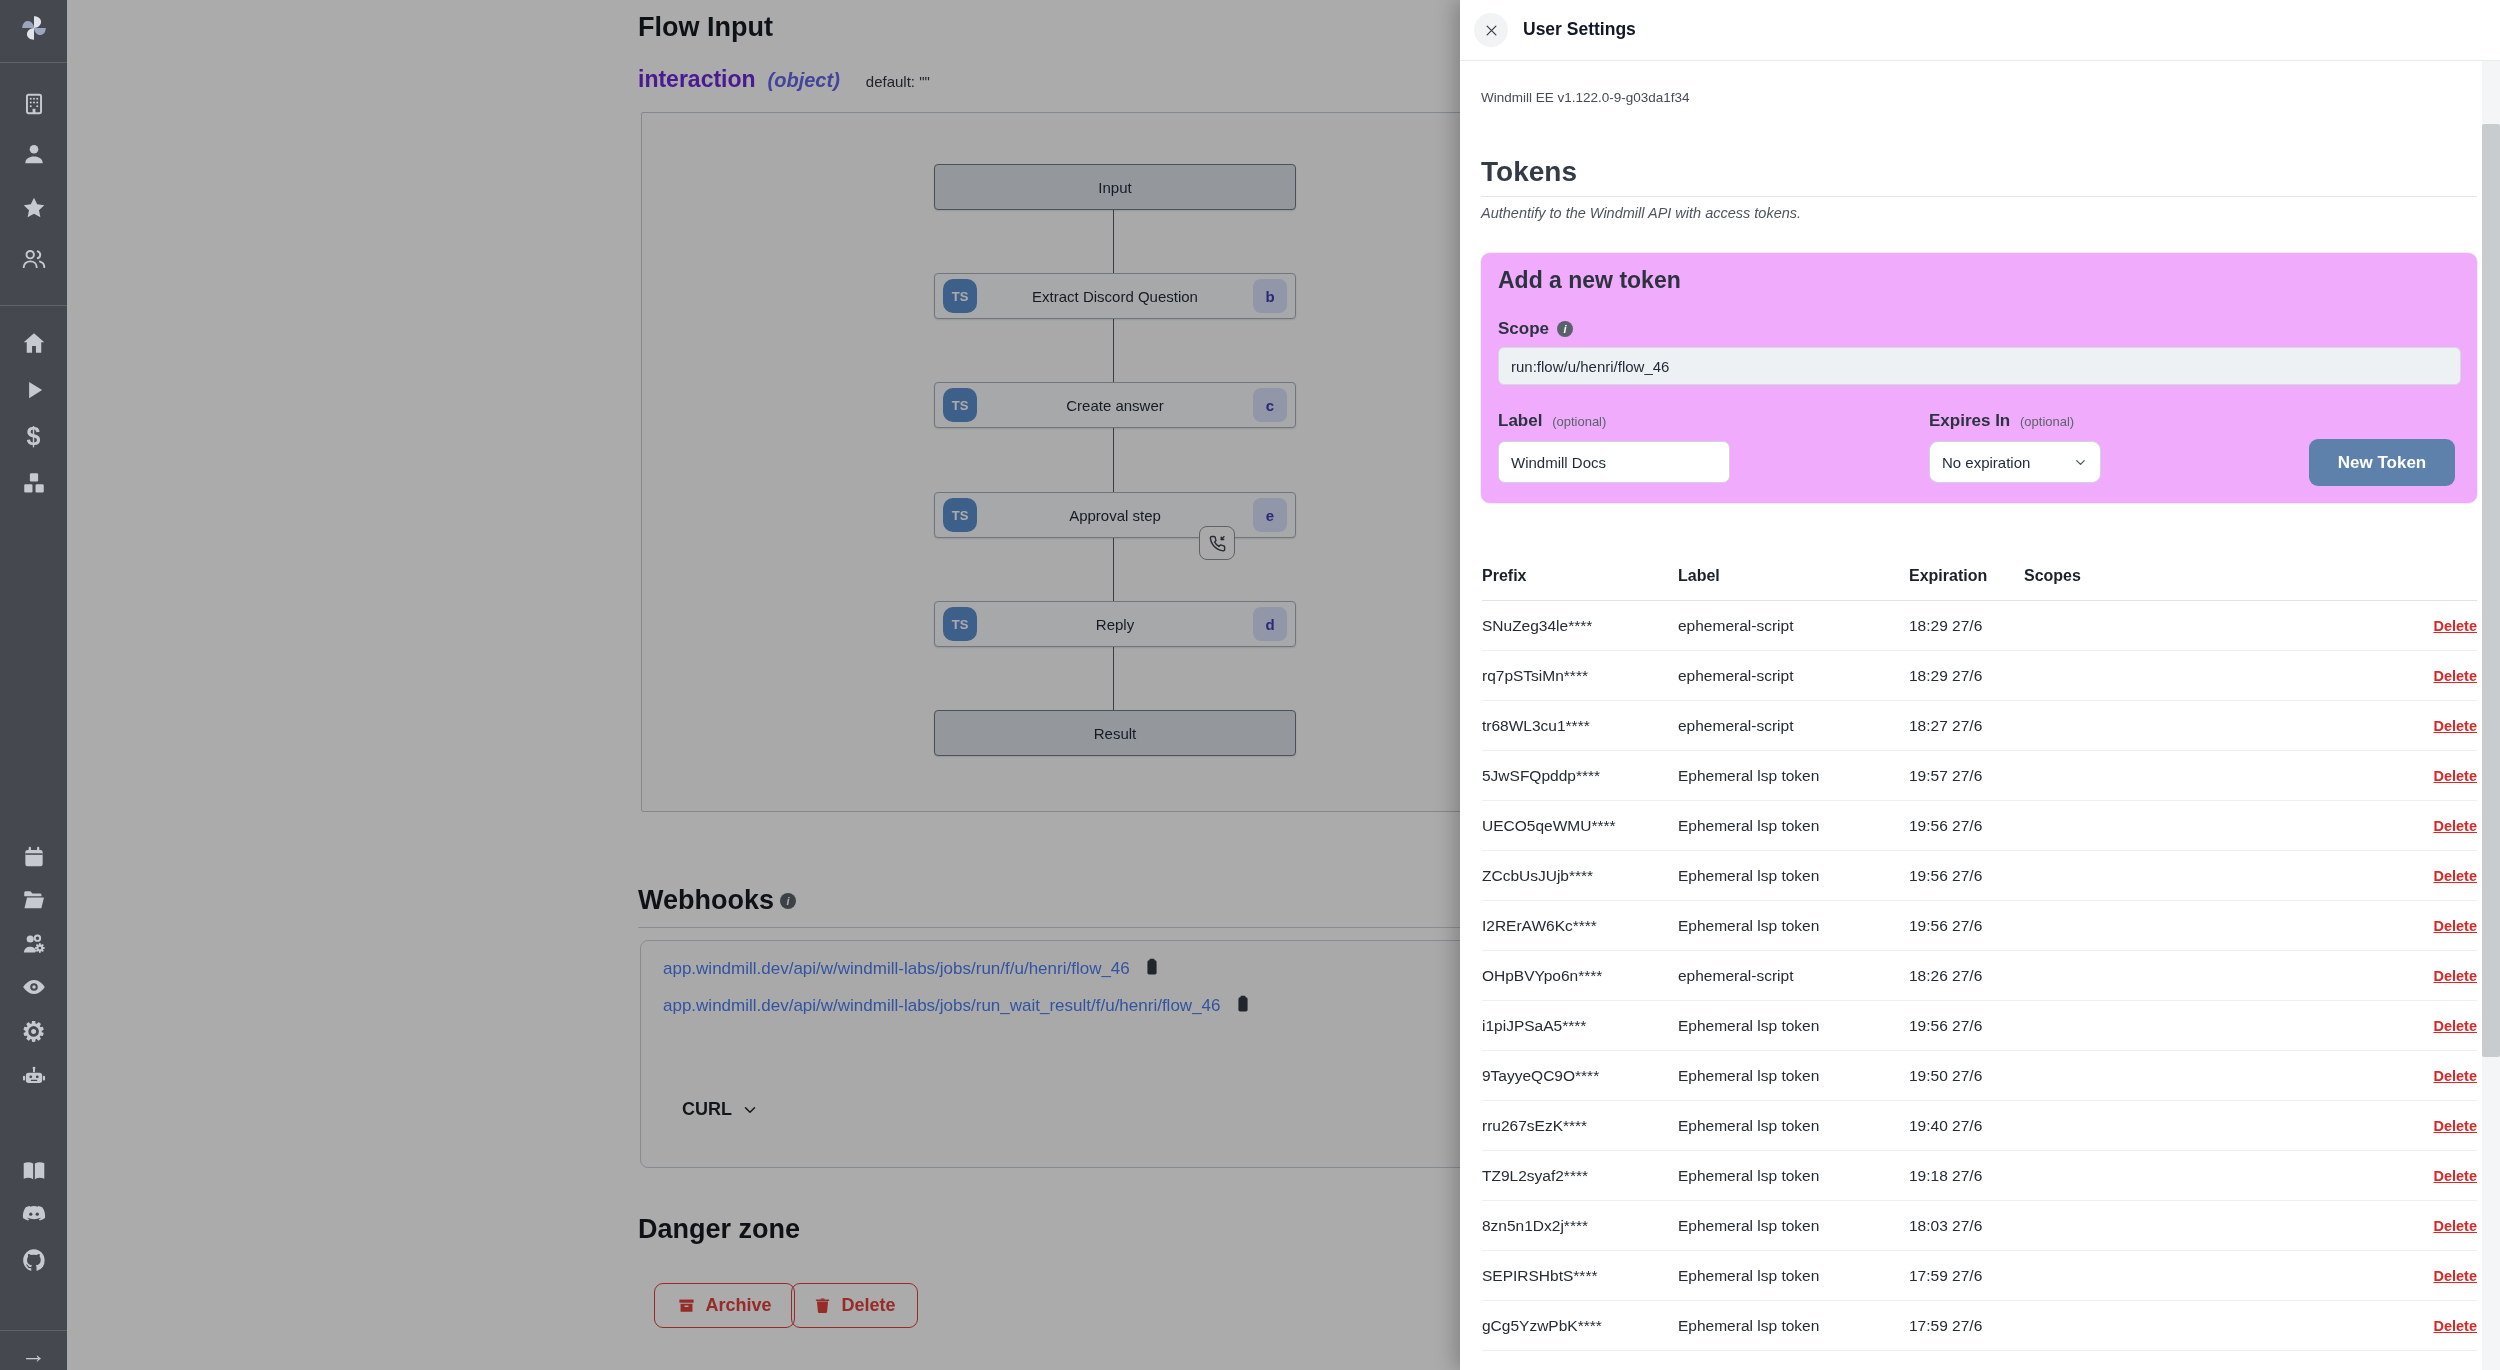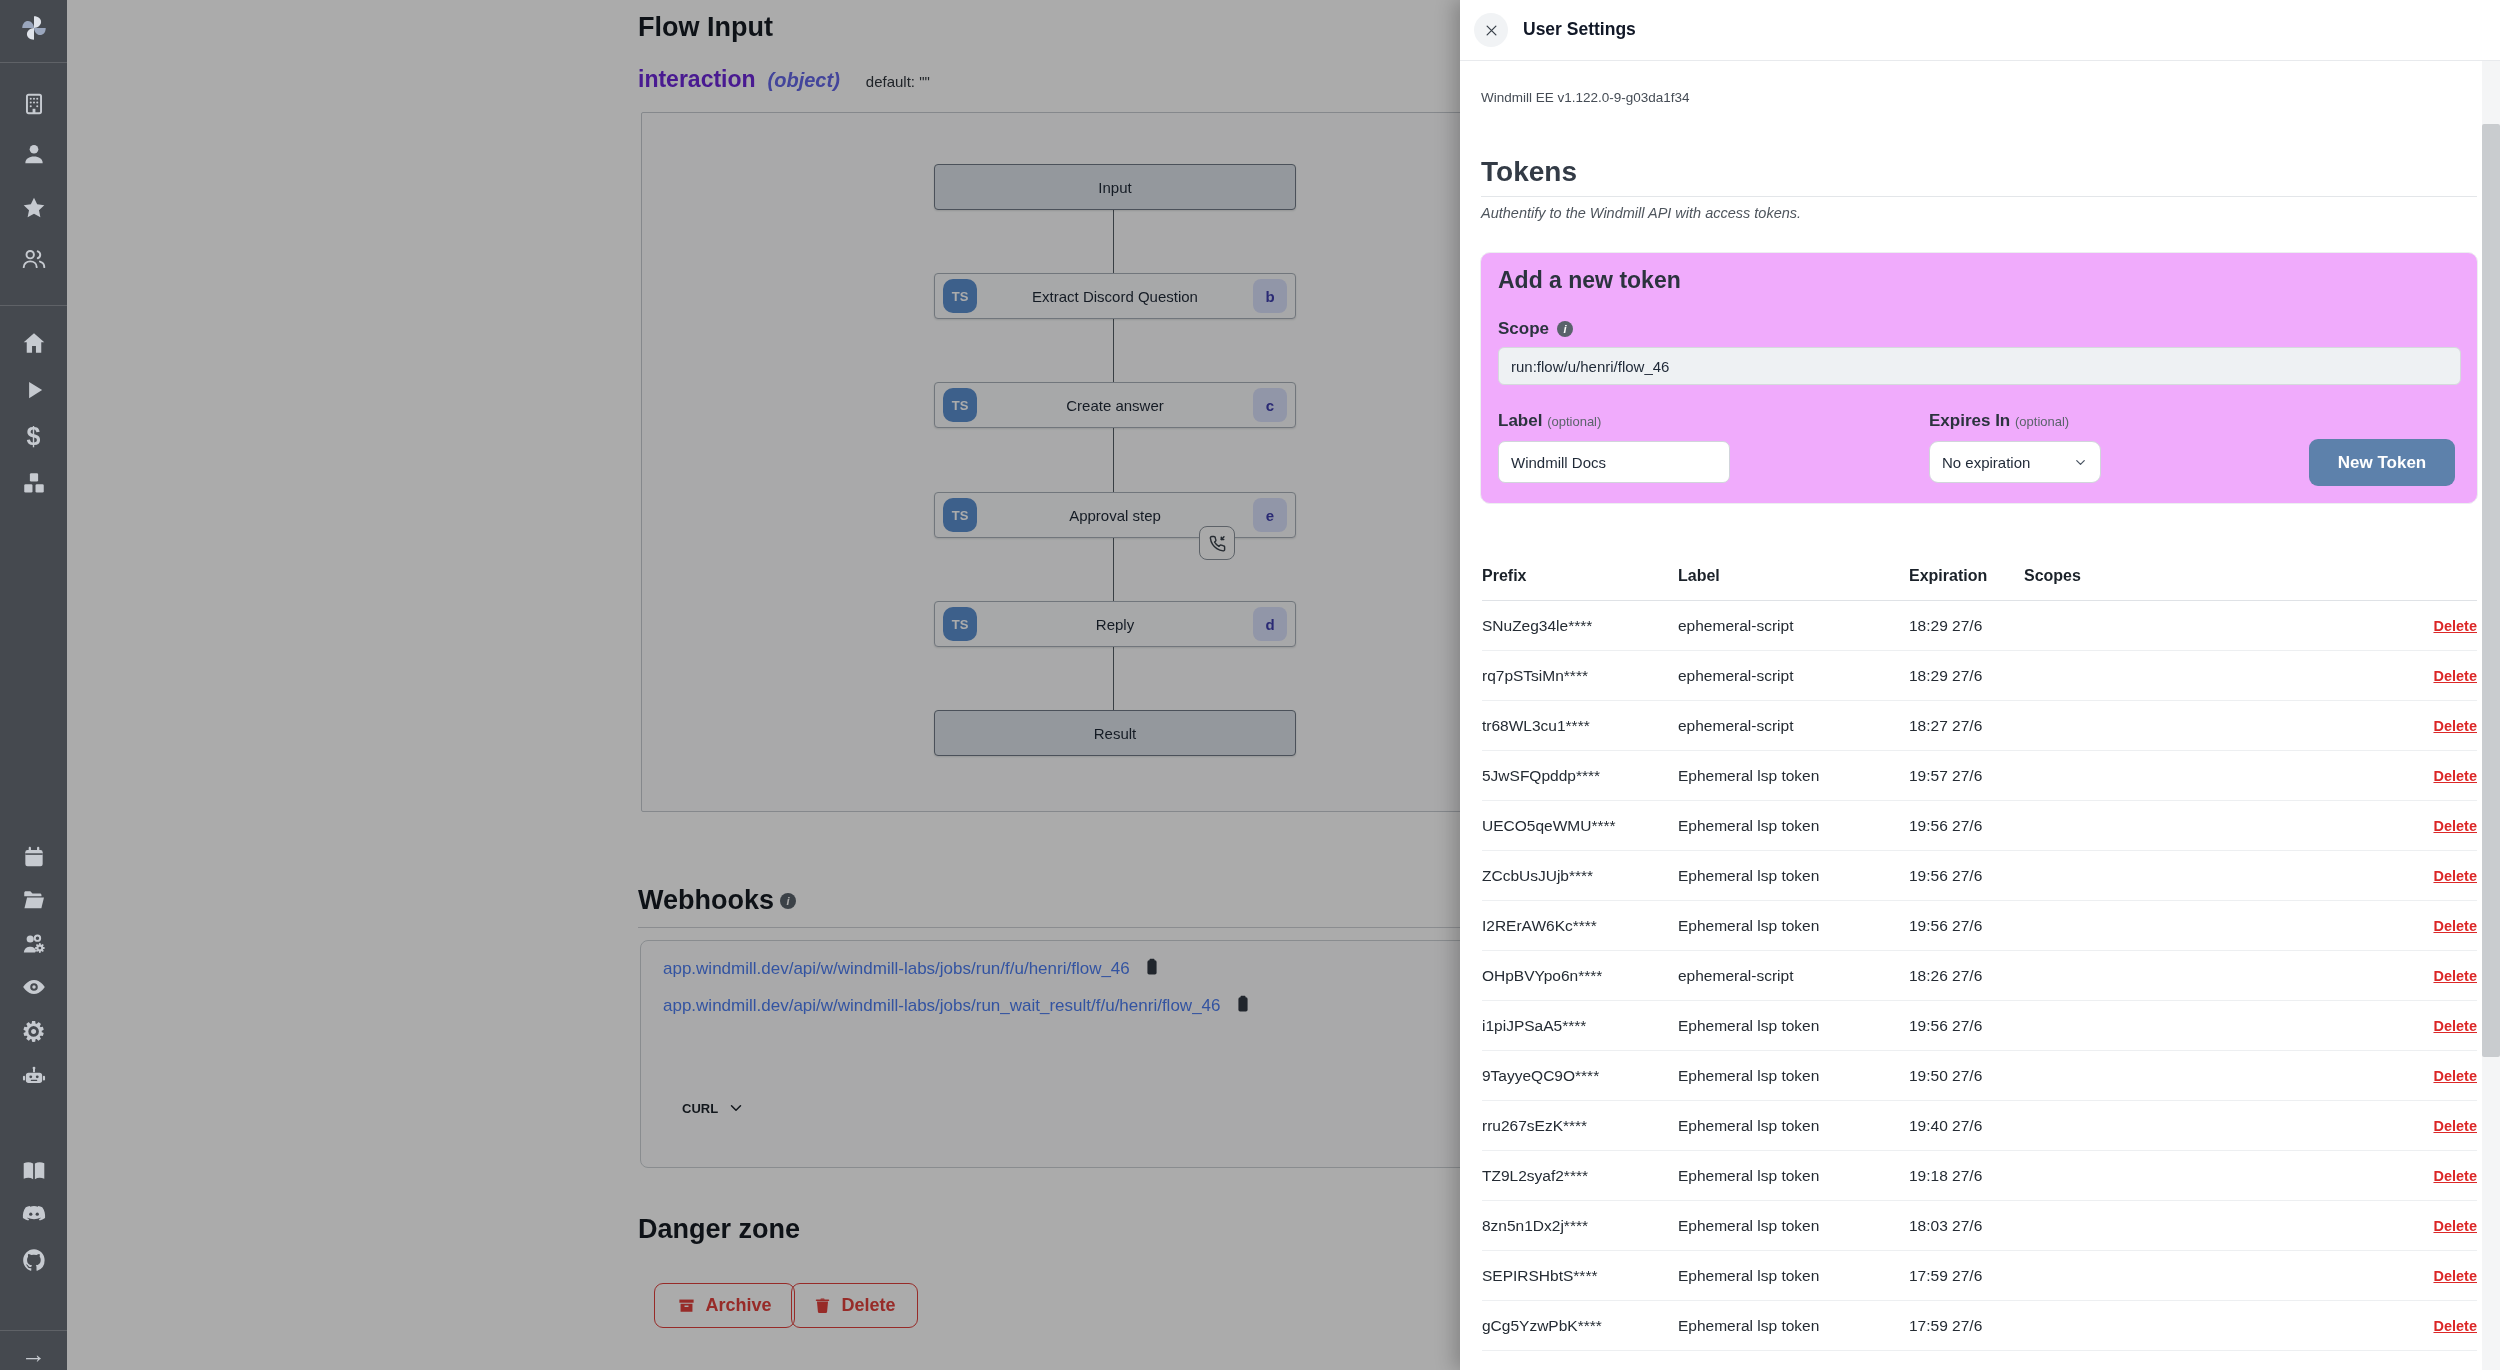--- a/index.html
+++ b/index.html
@@ -49,21 +49,21 @@
   .wh-title-row{position:absolute;left:571px;top:885px;display:flex;align-items:center;gap:6px}
   .wh-title{font-size:27px;font-weight:800;color:#151b23}
   .info-icon{width:16px;height:16px;border-radius:50%;background:#59626b;color:#fff;display:inline-flex;align-items:center;justify-content:center;
              font-size:11px;font-weight:700;font-style:italic}
   .info-icon::before{content:"i"}
   .main-hr{position:absolute;left:571px;top:927px;width:944px;height:1px;background:#cfd3d7}
   .wh-card{position:absolute;left:573px;top:940px;width:942px;height:226px;border:1px solid #ccd1d6;border-radius:8px;background:#fdfdfe}
   .wh-link-row{position:absolute;left:22px;display:flex;align-items:center;gap:12px}
   .wh-link{font-size:17px;color:#4d7df0;text-decoration:none}
   .clip-icon svg{width:20px;height:20px;fill:#323a44}
-  .curl-row{position:absolute;left:41px;top:158px;display:flex;align-items:center;gap:9px;font-size:13px;font-weight:700;color:#1c232b}
+  .curl-row{position:absolute;left:41px;top:158px;display:flex;align-items:center;gap:9px;font-size:18px;font-weight:700;color:#1c232b}
   .curl-row svg{width:18px;height:18px;stroke:#1c232b;fill:none;stroke-width:2;stroke-linecap:round;stroke-linejoin:round}
 
   .danger-title{position:absolute;left:571px;top:1214px;font-size:27px;font-weight:800;color:#151b23}
   .dz-btn{position:absolute;top:1283px;height:45px;border:1px solid #e2403c;border-radius:9px;background:transparent;color:#e2403c;
           display:flex;align-items:center;justify-content:center;gap:9px;font-size:18px;font-weight:600;padding:0 18px;box-sizing:border-box}
   .dz-btn svg{width:19px;height:19px;fill:currentColor}
   .dz-archive{left:587px;width:141px}
   .dz-delete{left:724px;width:127px}
 
   
@@ -78,21 +78,21 @@
   .tokens-h{position:absolute;left:21px;top:156px;font-size:28px;font-weight:800;color:#333b46}
   .tokens-rule{position:absolute;left:21px;top:196px;width:996px;height:1px;background:#e3e6e9}
   .tokens-sub{position:absolute;left:21px;top:205px;font-size:14.5px;font-style:italic;color:#4e555d}
 
   .add-card{position:absolute;left:20px;top:252px;width:998px;height:252px;background:#f0abfc;border:1px solid #edeff1;border-radius:10px;box-sizing:border-box}
   .ac-title{position:absolute;left:17px;top:14px;font-size:23px;font-weight:700;color:#2b333e}
   .ac-scope-row{position:absolute;left:17px;top:66px;display:flex;align-items:center;gap:8px;font-size:17px;font-weight:600;color:#2b333e}
   .scope-input{position:absolute;left:17px;top:94px;width:963px;height:38px;background:#eef1f3;border:1px solid #d5d9dd;border-radius:6px;
                font-size:15px;color:#1f2937;padding:0 12px;box-sizing:border-box;font-family:"Liberation Sans",sans-serif}
   .field-label{position:absolute;top:158px;font-size:17px;font-weight:600;color:#2b333e}
-  .field-label .opt{font-size:13px;font-weight:400;color:#5b636b;}
+  .field-label .opt{font-size:13px;font-weight:400;color:#5b636b;margin-left:5px}
   .lbl-label{left:17px}
   .exp-label{left:448px}
   .label-input{position:absolute;left:17px;top:188px;width:232px;height:42px;background:#fff;border:1px solid #d1d5db;border-radius:7px;
                font-size:15px;color:#1f2937;padding:0 12px;box-sizing:border-box;font-family:"Liberation Sans",sans-serif}
   .exp-select{position:absolute;left:448px;top:188px;width:172px;height:42px;background:#fff;border:1px solid #d1d5db;border-radius:9px;
               display:flex;align-items:center;justify-content:space-between;padding:0 12px;box-sizing:border-box;font-size:15px;color:#1f2937}
   .exp-select svg{width:15px;height:15px;stroke:#4b5563;fill:none;stroke-width:2;stroke-linecap:round;stroke-linejoin:round}
   .new-token-btn{position:absolute;left:828px;top:186px;width:146px;height:47px;background:#5d81ab;color:#fff;border:none;border-radius:9px;
                  font-size:17px;font-weight:700;display:flex;align-items:center;justify-content:center;font-family:"Liberation Sans",sans-serif}
 

